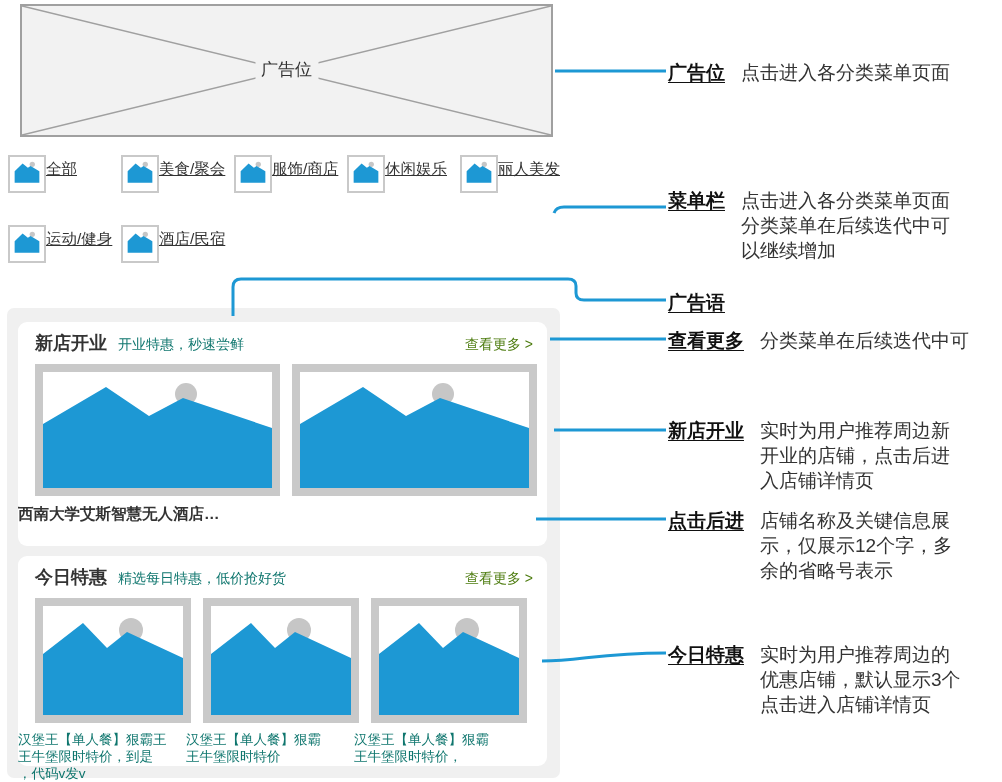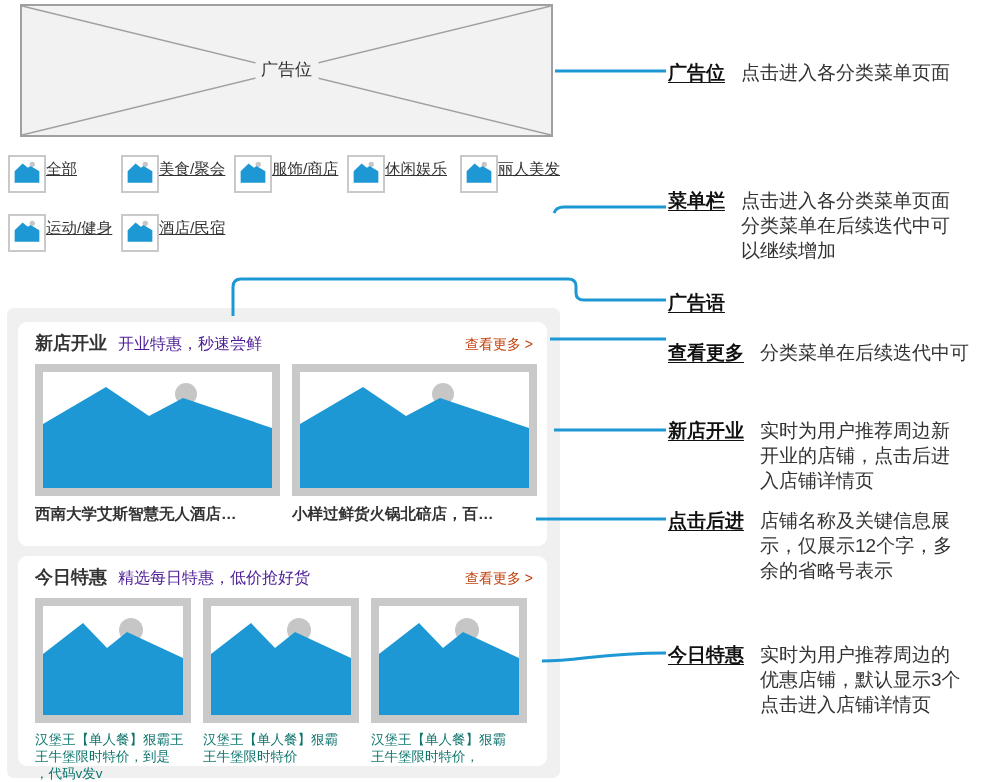--- a/index.html
+++ b/index.html
@@ -9,41 +9,41 @@
   }
   
   .ad-box{position:absolute;left:20px;top:4px;width:533px;height:133px;
     background:#f2f2f2;border:2px solid #a0a0a0;box-sizing:border-box;}
   .ad-box svg{position:absolute;inset:0;width:100%;height:100%;}
   .ad-box .ad-label{position:absolute;left:50%;top:50%;transform:translate(-50%,-55%);
     background:#f2f2f2;padding:0 6px;font-size:17px;color:#333;}
   
   .menu-row{position:absolute;left:8px;display:flex;}
   .menu-row.r1{top:155px;}
-  .menu-row.r2{top:214px;}
+  .menu-row.r2{top:225px;}
   .menu-item{width:113px;display:flex;flex-direction:row;align-items:flex-start;text-decoration:underline;}
   .micon{width:38px;height:38px;border:2px solid #c9c9c9;background:#fff;box-sizing:border-box;
     display:flex;align-items:center;justify-content:center;}
   .micon svg{width:30px;height:30px;}
   .mlabel{margin-top:4px;font-size:15.5px;color:#333;white-space:nowrap;}
   
   .panel{position:absolute;left:7px;top:308px;width:553px;height:470px;background:#f0f0f0;border-radius:7px;}
   .card{position:absolute;left:11px;width:529px;background:#fff;border-radius:9px;}
   .card.c1{top:14px;height:224px;}
   .card.c2{top:248px;height:210px;}
   .card-header{display:flex;align-items:baseline;padding:9px 14px 0 17px;}
   .card-title{font-size:18px;font-weight:bold;color:#333;}
-  .card-sub{font-size:16px;color:#4c1d95;margin-left:11px;}
-  .view-more{margin-left:auto;font-size:14px;color:#c2410c;white-space:nowrap;text-align:center;}
+  .card-sub{font-size:14px;color:#0f766e;margin-left:11px;}
+  .view-more{margin-left:auto;font-size:14px;color:#4d7c0f;white-space:nowrap;text-align:center;}
   .frames{display:flex;gap:12px;padding-left:17px;margin-top:9px;}
   .frame{border:8px solid #c9c9c9;background:#fff;box-sizing:border-box;}
   .frame.big{width:245px;height:132px;}
   .frame.med{width:156px;height:125px;}
   .frame svg{display:block;width:100%;height:100%;}
-  .names{display:flex;gap:12px;padding-left:17px;margin-top:8px;}
+  .names{display:flex;gap:12px;margin-top:8px;}
   .store-name{width:245px;font-size:15.5px;font-weight:bold;color:#333;
     white-space:nowrap;overflow:hidden;}
   .deal-name{width:156px;font-size:13.5px;color:#0f766e;line-height:17px;white-space:pre;overflow:visible;}
   
   .ann{position:absolute;left:668px;display:flex;align-items:flex-start;gap:16px;
     font-size:19px;line-height:25px;color:#333;white-space:nowrap;}
   .ann-label{font-weight:600;color:#111;text-decoration:underline;
     text-underline-offset:3px;flex:0 0 auto;}
   .ann-desc{white-space:pre-line;}
   
@@ -156,21 +156,20 @@
           </svg>
         </div>
       <div class="frame big">
           <svg>
             <use href="#ph-big"></use>
           </svg>
         </div>
     </div>
     <div class="names">
       <div class="store-name">西南大学艾斯智慧无人酒店…</div>
-      <div class="store-name">小样过鲜货火锅北碚店，百…</div>
     </div>
   </div>
 
   <div class="card c2">
     <div class="card-header">
       <span class="card-title">今日特惠</span>
       <span class="card-sub">精选每日特惠，低价抢好货</span>
       <span class="view-more">查看更多 &gt;</span>
     </div>
     <div class="frames">
@@ -209,21 +208,21 @@
 </div>
 <div class="ann" style="top:188px">
   <span class="ann-label">菜单栏</span>
   <span class="ann-desc">点击进入各分类菜单页面
 分类菜单在后续迭代中可
 以继续增加</span>
 </div>
 <div class="ann" style="top:290px">
   <span class="ann-label">广告语</span>
 </div>
-<div class="ann" style="top:340px">
+<div class="ann" style="top:328px">
   <span class="ann-label">查看更多</span>
   <span class="ann-desc">分类菜单在后续迭代中可</span>
 </div>
 <div class="ann" style="top:418px">
   <span class="ann-label">新店开业</span>
   <span class="ann-desc">实时为用户推荐周边新
 开业的店铺，点击后进
 入店铺详情页</span>
 </div>
 <div class="ann" style="top:508px">

